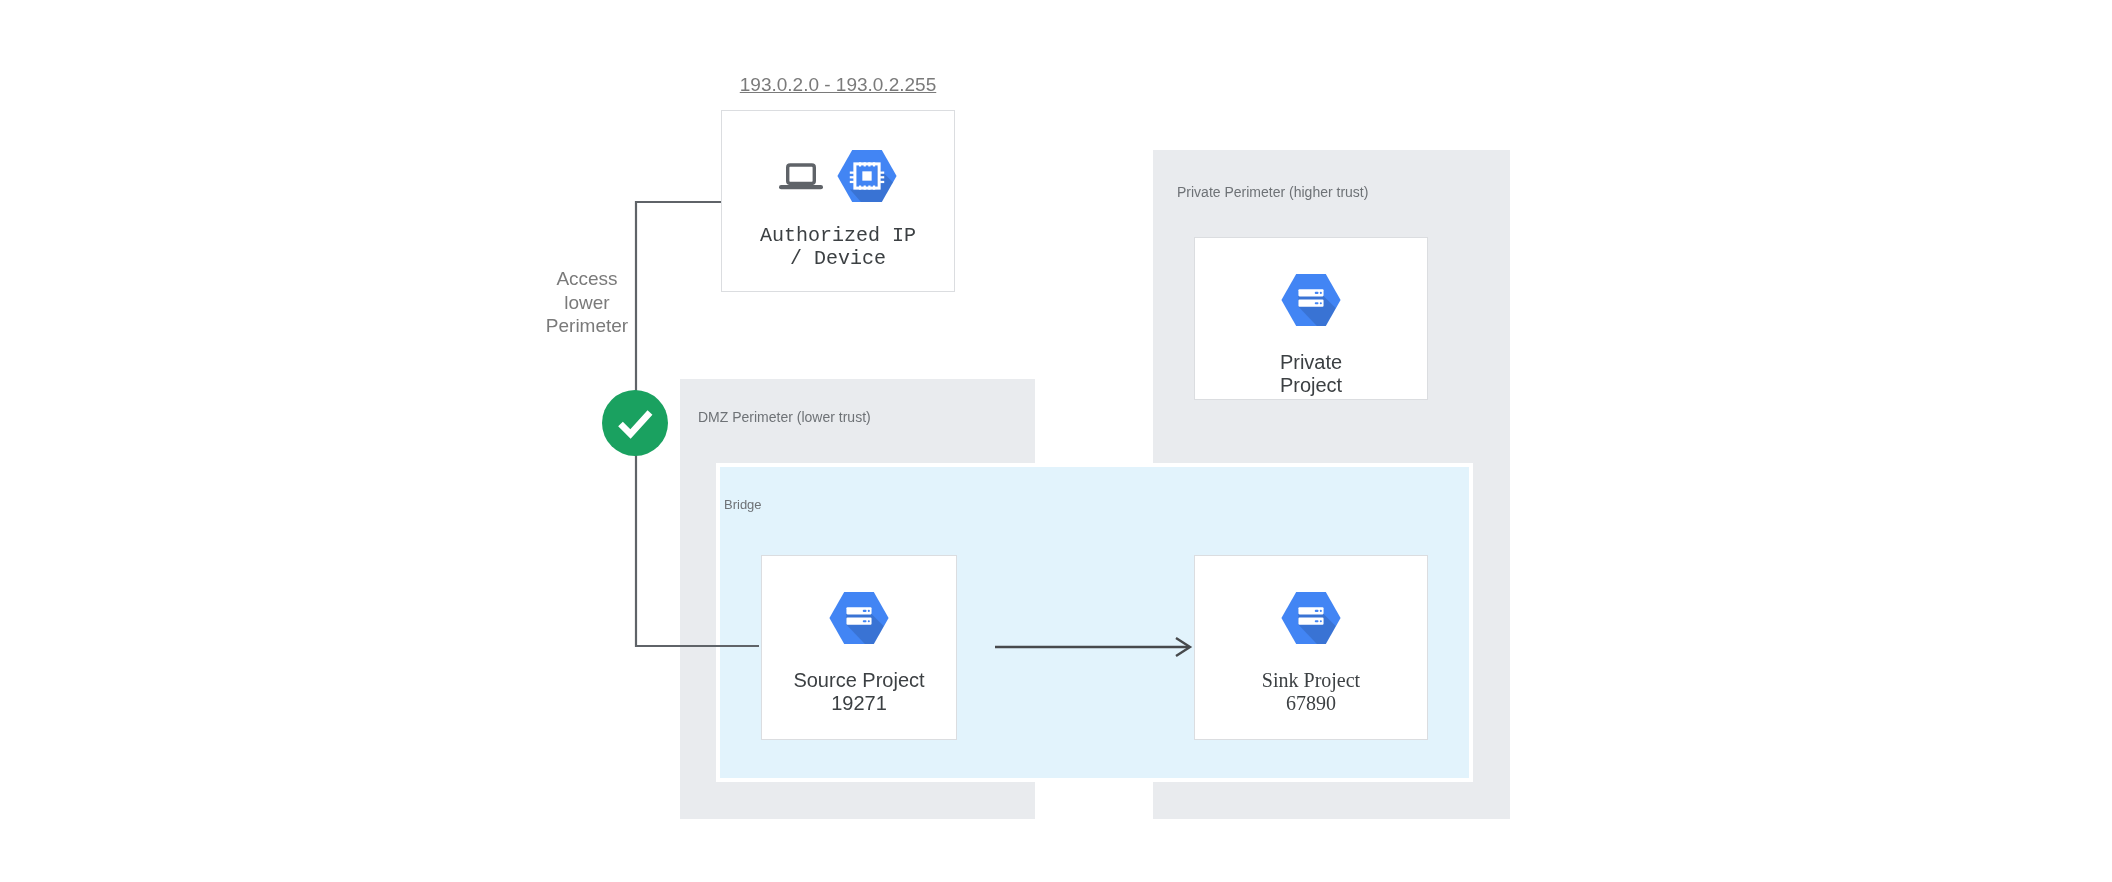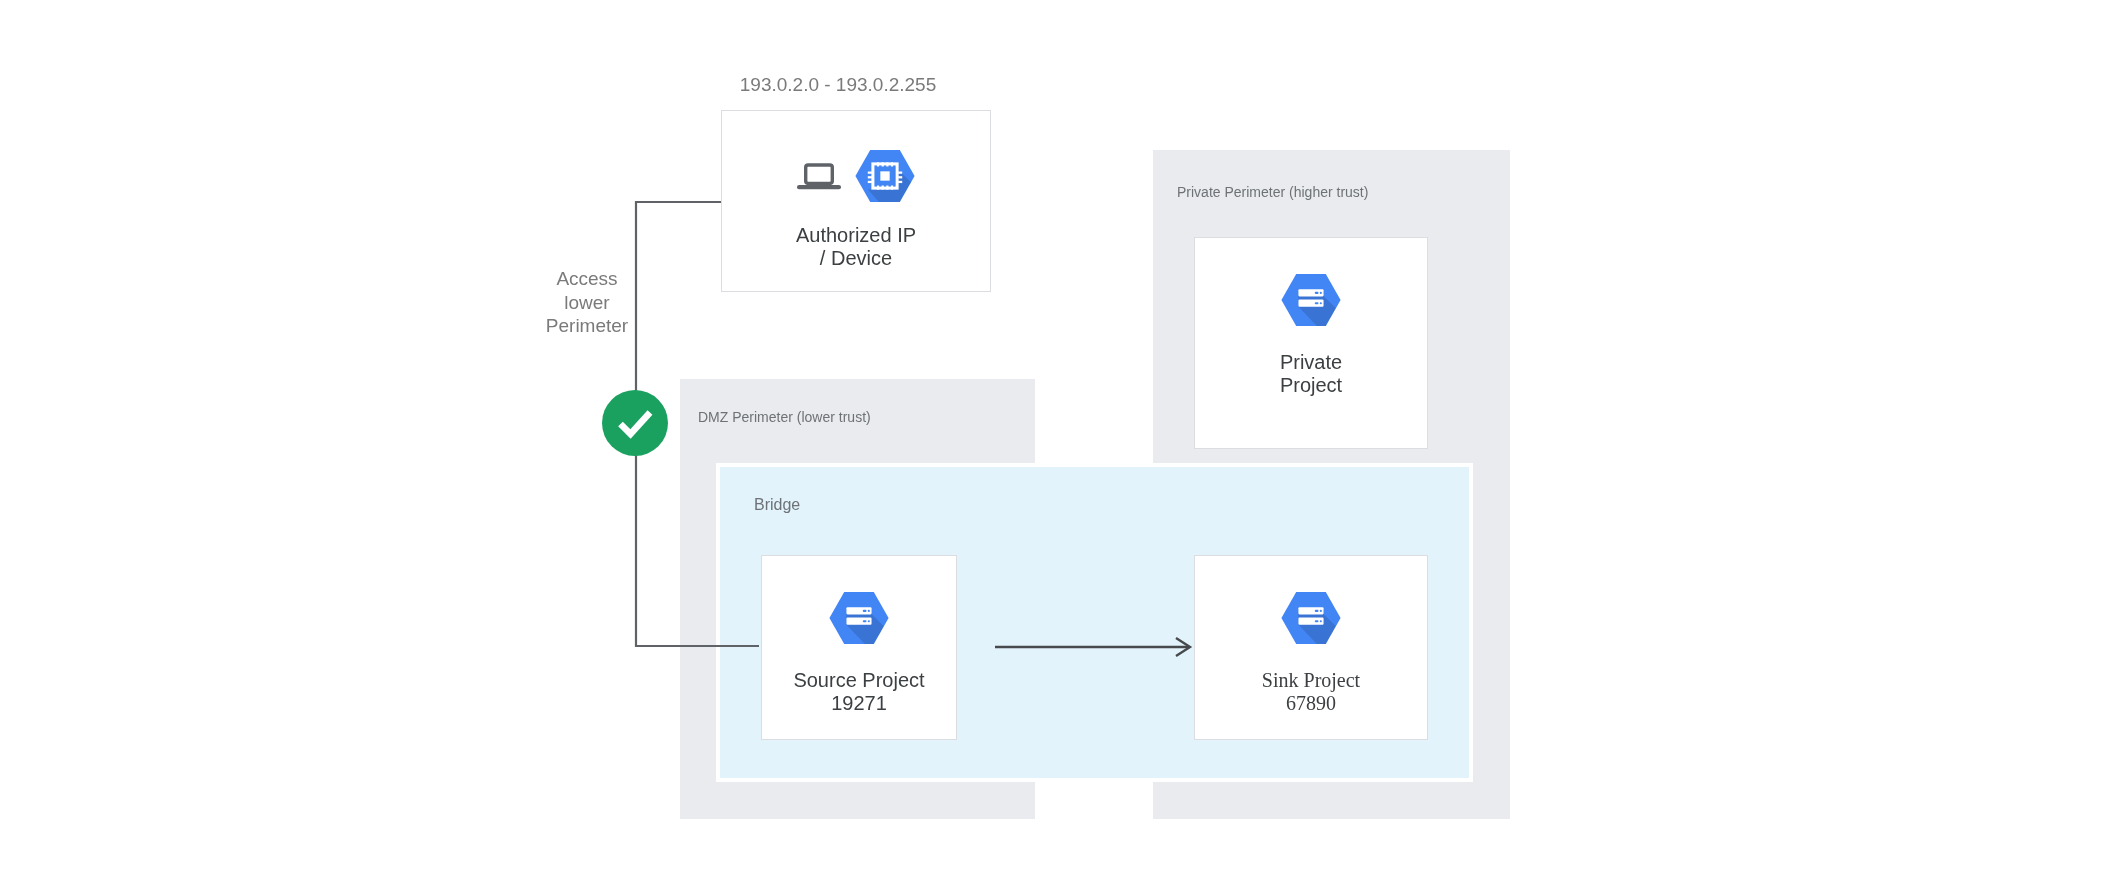--- a/index.html
+++ b/index.html
@@ -20,23 +20,23 @@
     color:var(--c-text-gray,#6e7276);
     font-size:14px;line-height:23px;white-space:nowrap;
   }
   .bridge{
     position:absolute;
     background:var(--c-bridge,#e2f3fc);
     border:4.5px solid #ffffff;
     box-sizing:border-box;
   }
   .bridge-label{
-    position:absolute;left:34px;top:26px;
+    position:absolute;left:4px;top:26px;
     color:var(--c-text-gray,#6e7276);
-    font-size:16px;line-height:23px;white-space:nowrap;
+    font-size:13px;line-height:23px;white-space:nowrap;
   }
   .whitebox{
     position:absolute;
     background:#ffffff;
     border:1.5px solid var(--c-box-border,#dbdde0);
     box-sizing:border-box;
     display:flex;flex-direction:column;align-items:center;
   }
   .box-label{
     text-align:center;
@@ -69,23 +69,23 @@
   </div>
 
   <div class="perimeter" style="left:1153px;top:150px;width:357px;height:669px;">
     <div class="perimeter-label" style="left:24px;top:31px;">Private Perimeter (higher trust)</div>
   </div>
 
   <div class="bridge" style="left:716px;top:463px;width:757px;height:319px;">
     <div class="bridge-label">Bridge</div>
   </div>
 
-  <div class="note" style="left:721px;top:73px;width:234px;">193.0.2.0 - 193.0.2.255</div>
-
-  <div class="whitebox" style="left:721px;top:110px;width:270px;height:182px;">
+  <div class="note" style="left:721px;top:73px;width:234px;text-decoration:underline;">193.0.2.0 - 193.0.2.255</div>
+
+  <div class="whitebox" style="left:721px;top:110px;width:234px;height:182px;font-family:Liberation Mono, monospace;">
     <div class="icon-row" style="margin-top:39px;">
       <svg width="44" height="27" viewBox="0 0 44 27">
         <rect x="8.7" y="2" width="26.6" height="18.5" rx="2.4" fill="none" class="laptop-stroke" stroke-width="3.4"></rect>
         <rect x="0" y="22" width="44" height="4.3" rx="2.1" class="laptop-fill"></rect>
       </svg>
       <svg width="60" height="52" viewBox="0 0 66 58">
         <defs>
             <clipPath id="hexA">
               <polygon points="0,29 16.5,0 49.5,0 66,29 49.5,58 16.5,58"></polygon>
             </clipPath>
@@ -161,21 +161,21 @@
       <rect x="42.8" y="19.9" width="2.3" height="2.3" rx="1.1" class="hex-mark"></rect>
       <rect x="37.2" y="31.4" width="4.2" height="2.3" rx="1.1" class="hex-mark"></rect>
       <rect x="42.8" y="31.4" width="2.3" height="2.3" rx="1.1" class="hex-mark"></rect>
     </svg>
     <div class="box-label" style="margin-top:25px;">
       <div>Sink Project</div>
       <div>67890</div>
     </div>
   </div>
 
-  <div class="whitebox" style="left:1194px;top:237px;width:234px;height:212px;">
+  <div class="whitebox" style="left:1194px;top:237px;width:234px;height:163px;">
     <svg width="60" height="52" viewBox="0 0 66 58" style="margin-top:36px;">
       <defs>
           <clipPath id="hexD">
             <polygon points="0,29 16.5,0 49.5,0 66,29 49.5,58 16.5,58"></polygon>
           </clipPath>
         </defs>
       <polygon class="hex-fill" points="0,29 16.5,0 49.5,0 66,29 49.5,58 16.5,58"></polygon>
       <polygon class="hex-shadow" clip-path="url(#hexD)" points="47,24.5 82,59 40.5,59 19,36.5 19,24.5"></polygon>
       <rect x="19" y="17" width="28" height="8" rx="1.2" fill="#fff"></rect>
       <rect x="19" y="28.5" width="28" height="8" rx="1.2" fill="#fff"></rect>

